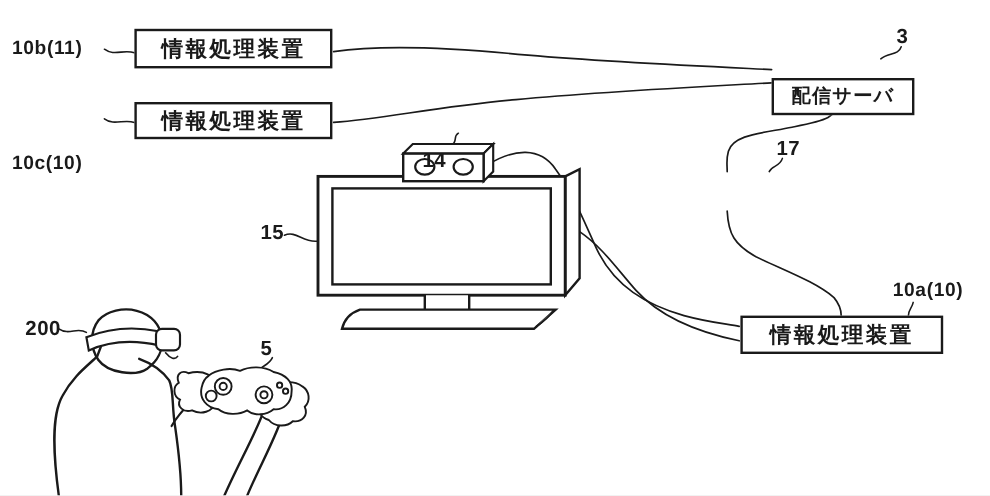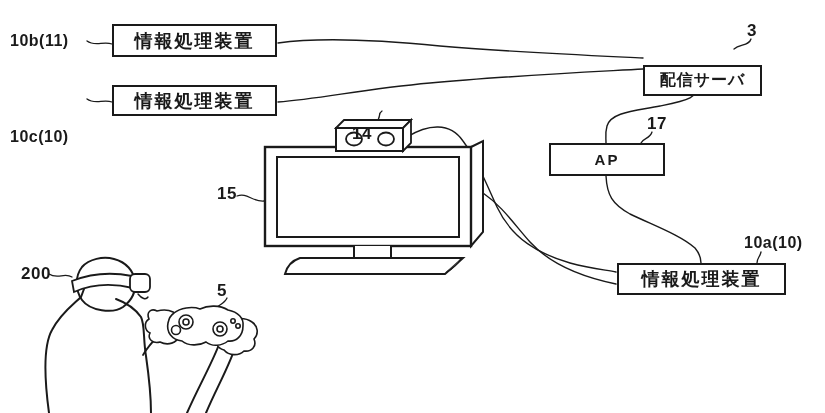--- a/index.html
+++ b/index.html
@@ -111,23 +111,20 @@
   </div>
 
   <div class="node jp" style="left:112px;top:85px;width:165px;height:31px;">
     <span>情報処理装置</span>
   </div>
 
   <div class="node server" style="left:643px;top:49px;width:119px;height:31px;margin-top:16px;">
     <span>配信サーバ</span>
   </div>
 
-  <div class="node ap" style="left:549px;top:143px;width:116px;height:33px;">
-    <span>AP</span>
-  </div>
 
   <div class="node jp" style="left:617px;top:263px;width:169px;height:32px;">
     <span>情報処理装置</span>
   </div>
 
   <span class="ref" style="left:10px;top:32px;">10b(11)</span>
 
   <span class="ref" style="left:10px;top:90px;margin-top:38px;">10c(10)</span>
 
   <span class="ref num" style="left:747px;top:21px;">3</span>

